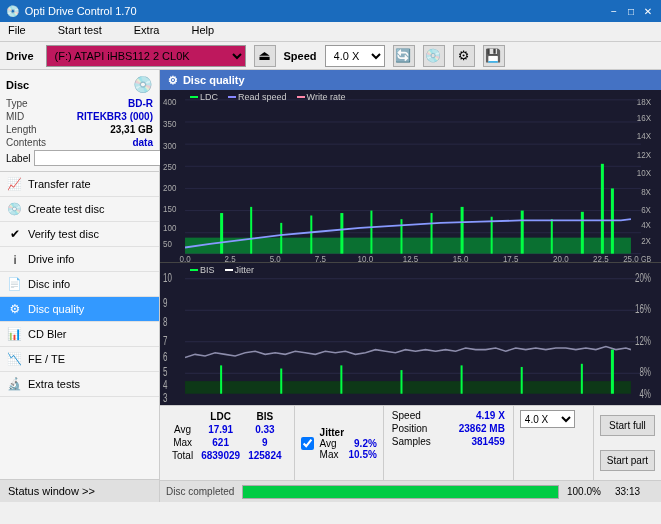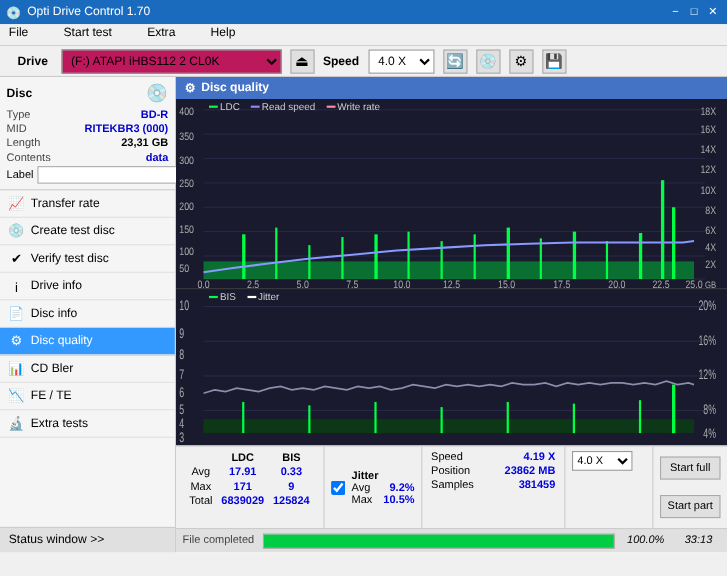--- a/index.html
+++ b/index.html
@@ -51,21 +51,21 @@
       cursor: pointer;
       padding: 0 4px;
       font-size: 11px;
       color: #000;
     }
     .toolbar {
       background: #f0f0f0;
       border-bottom: 1px solid #ccc;
       display: flex;
       align-items: center;
-      padding: 3px 16px;
+      padding: 3px 6px;
       gap: 8px;
       height: 28px;
     }
     .drive-label {
       font-size: 11px;
       font-weight: bold;
       margin-right: 4px;
     }
     .drive-select {
       font-size: 11px;
@@ -345,22 +345,21 @@
       border: 1px solid #aaa;
       position: relative;
     }
     .progress-bar-inner {
       height: 100%;
       background: #00cc44;
     }
     .progress-text {
       font-size: 10px;
       min-width: 40px;
-      text-align: center;
-      font-style: italic;
+      text-align: left;
     }
     .status-text {
       font-size: 10px;
       color: #444;
     }
   </style>
 </head>
 <body>
 
 <div class="title-bar">
@@ -626,21 +625,21 @@
             </tr>
           </thead>
           <tbody>
             <tr>
               <td>Avg</td>
               <td class="stats-blue">17.91</td>
               <td class="stats-blue">0.33</td>
             </tr>
             <tr>
               <td>Max</td>
-              <td class="stats-blue">171</td>
+              <td class="stats-blue">621</td>
               <td class="stats-blue">9</td>
             </tr>
             <tr>
               <td>Total</td>
               <td class="stats-blue">6839029</td>
               <td class="stats-blue">125824</td>
             </tr>
           </tbody>
         </table>
       </div>
@@ -681,21 +680,21 @@
         </select>
       </div>
 
       <div class="action-buttons">
         <button class="action-btn">Start full</button>
         <button class="action-btn">Start part</button>
       </div>
     </div>
 
     <div class="progress-bar-container">
-      <span class="status-text">File completed</span>
+      <span class="status-text">Disc completed</span>
       <div class="progress-bar-outer">
         <div class="progress-bar-inner" style="width: 100%;"></div>
       </div>
       <span class="progress-text">100.0%</span>
       <span class="progress-text">33:13</span>
     </div>
 
   </div>
 </div>
 

